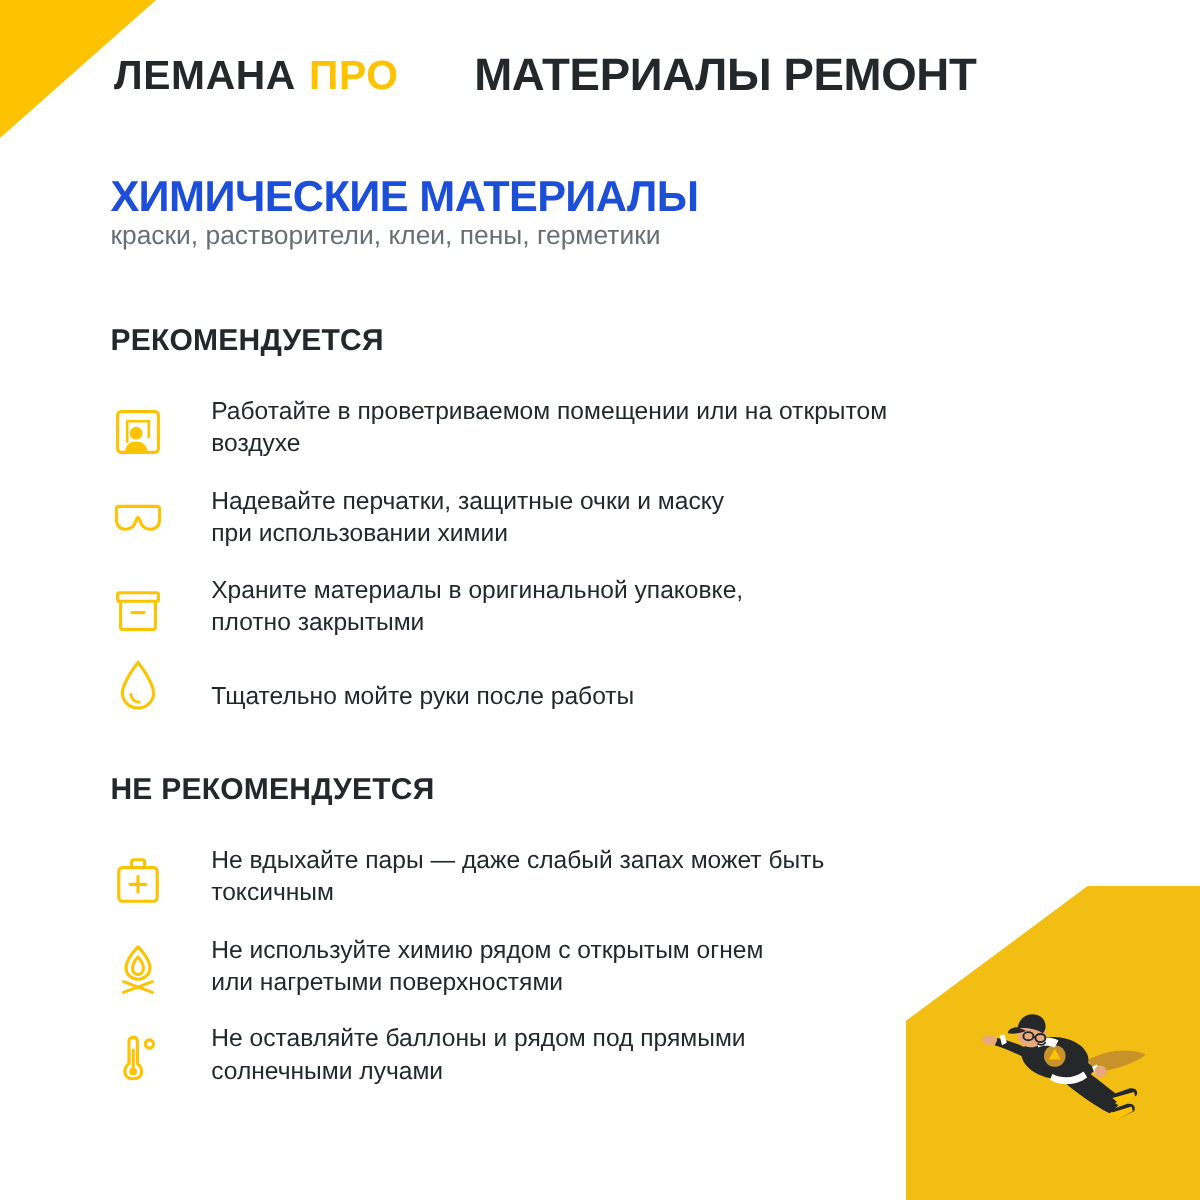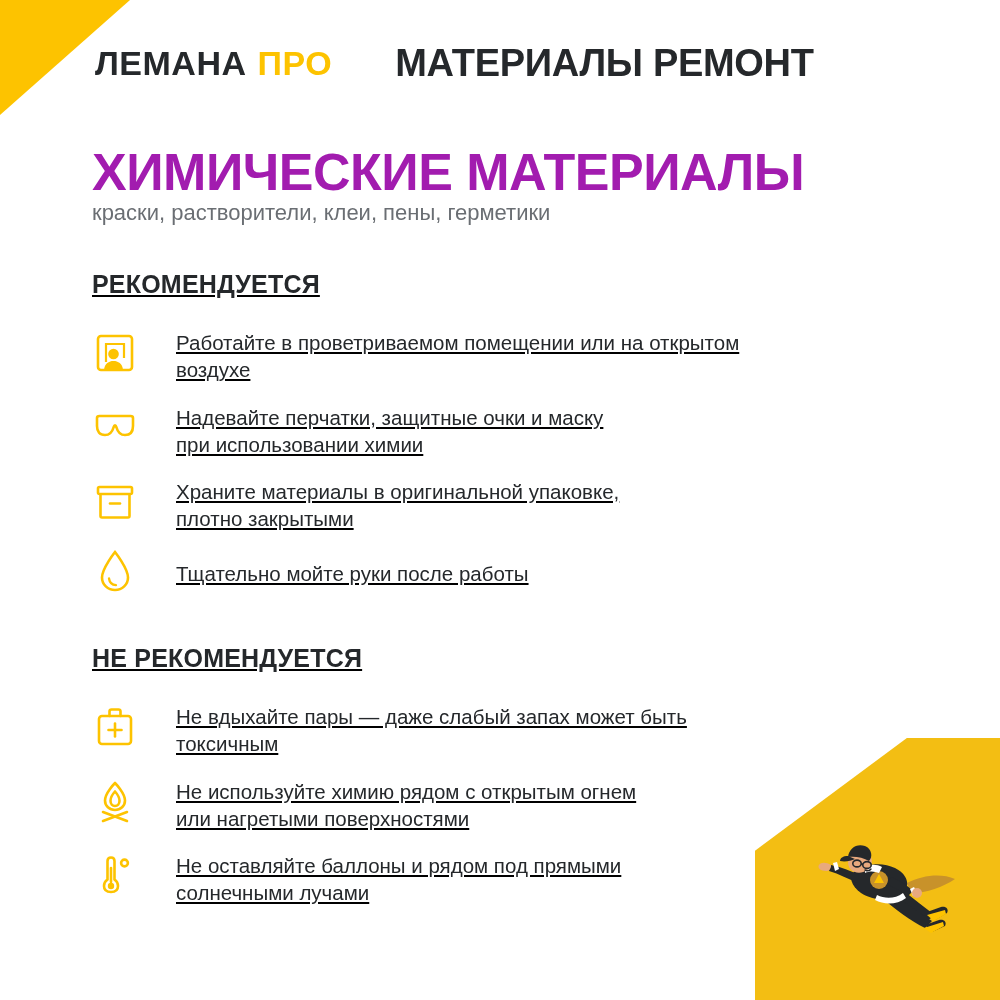--- a/index.html
+++ b/index.html
@@ -36,40 +36,40 @@
   .logo .pro { color:#FDC300; margin-left:11px; }
   .header-title {
     margin-left:63px;
     font-size:38px; font-weight:bold; color:#25282B;
     letter-spacing:-0.3px; white-space:nowrap;
   }
 
   
   .title-block { position:absolute; left:92px; top:145px; }
   .main-title {
-    font-size:52px; font-weight:bold; color:#a21caf;
+    font-size:36px; font-weight:bold; color:#1d4ed8;
     letter-spacing:-0.5px; line-height:1.05; white-space:nowrap;
   }
   .subtitle {
     font-size:22px; color:#6A6E73; font-weight:400;
     white-space:nowrap;
   }
 
   
-  .section { position:absolute; left:92px;text-decoration:underline; }
+  .section { position:absolute; left:92px; }
   .section-rec { top:270px; }
   .section-not { top:644px; }
   .section-heading {
     font-size:25px; font-weight:bold; color:#25282B;
     letter-spacing:0.2px; margin-bottom:26px;
     white-space:nowrap;
   }
 
   
-  .item { display:flex; align-items:center; margin-bottom:16px; }
+  .item { display:flex; align-items:flex-end; margin-bottom:16px; }
   .item-icon {
     flex:0 0 46px; width:46px; height:48px;
     display:flex; align-items:center; justify-content:center;
     margin-right:38px; margin-top:-2px;
   }
   .item-icon svg { display:block; }
   .item-text {
     font-size:20.5px; color:#25282B; line-height:1.33;
     font-weight:400; padding-top:4px;
     white-space:pre-line;

